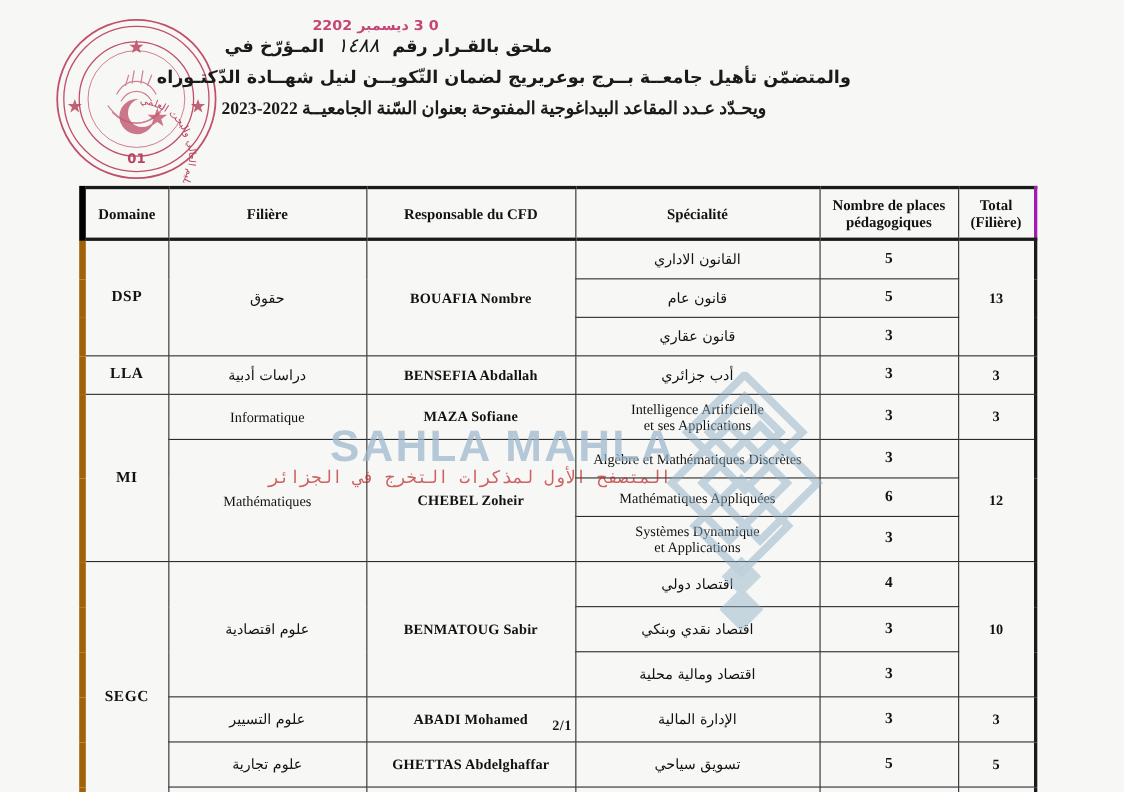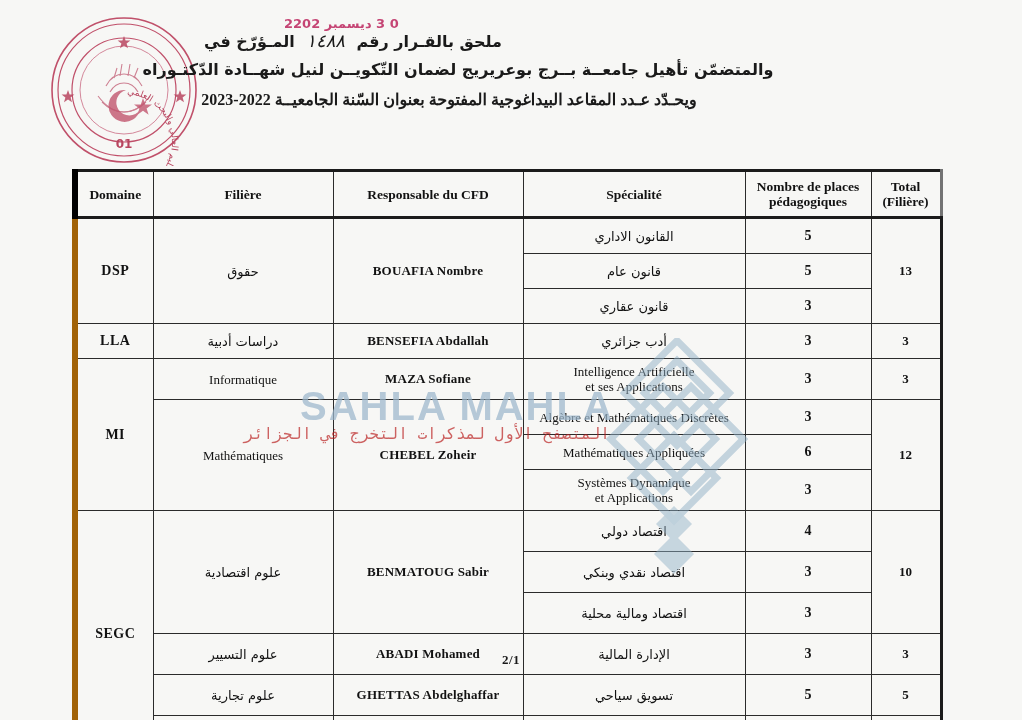--- a/index.html
+++ b/index.html
@@ -161,21 +161,21 @@
   .doc-table thead th {
     font-family: "Liberation Serif", serif;
     font-weight: bold;
     font-size: 13.5px;
     height: 40px;
     border-top: 3px solid #1b1b1b;
     border-bottom: 3px solid #1b1b1b;
     line-height: 15px;
   }
   .doc-table thead th.first-col { border-left: 6px solid #000000; }
-  .doc-table thead th.last-col  { border-right: 3px solid #737373; }
+  .doc-table thead th.last-col  { border-right: 3px solid #a21caf; }
 
   .col-domaine   { width: 78px; }
   .col-filiere   { width: 180px; }
   .col-resp      { width: 190px; }
   .col-spec      { width: 222px; }
   .col-places    { width: 126px; }
   .col-total     { width: 70px; }
 
   td.domaine-cell {
     font-family: "Liberation Serif", serif;

